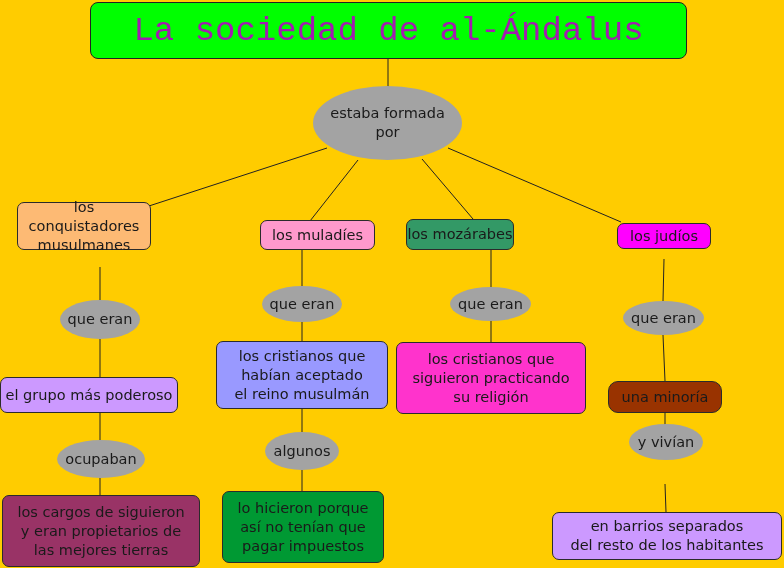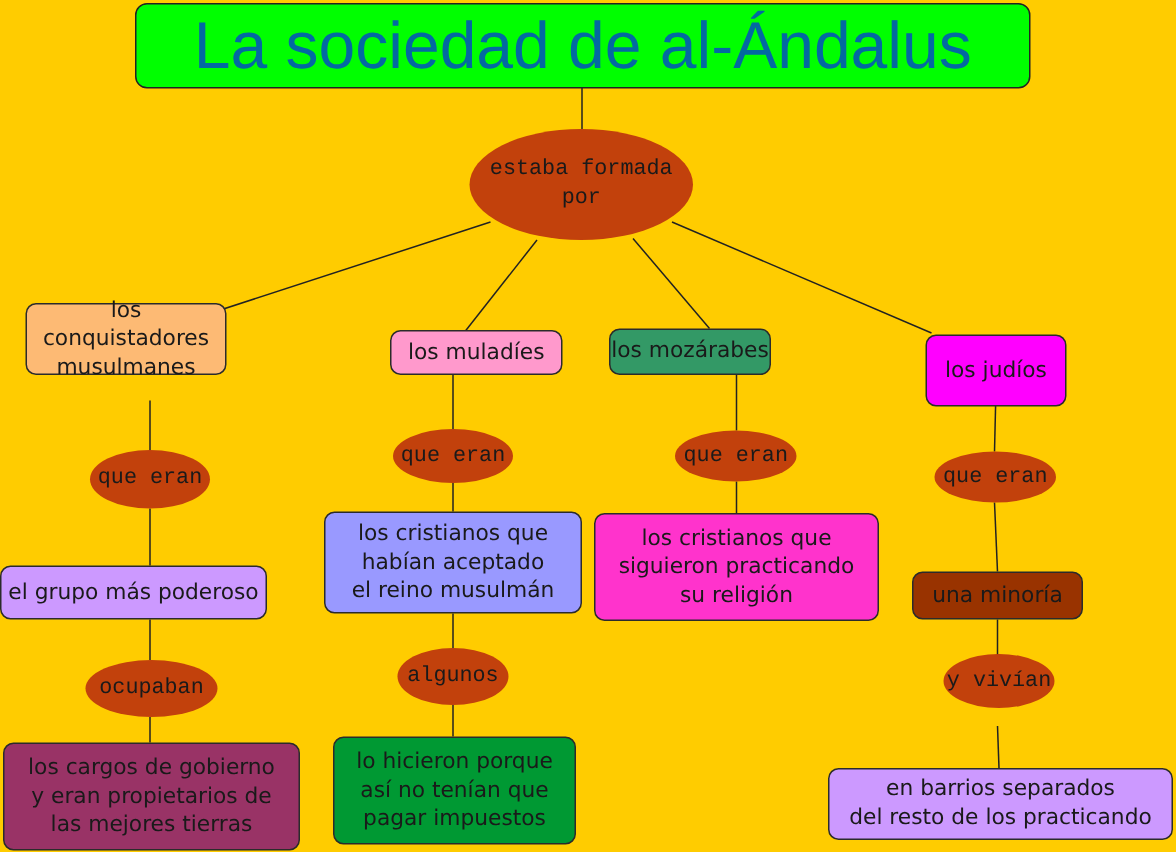--- a/index.html
+++ b/index.html
@@ -9,24 +9,24 @@
     font-family: "DejaVu Sans", "Liberation Sans", sans-serif;
   }
   svg.links { position: absolute; left: 0; top: 0; width: 784px; height: 568px; }
   .node {
     position: absolute; box-sizing: border-box;
     display: flex; align-items: center; justify-content: center;
     text-align: center; color: #1a1a1a; font-size: 14.5px; line-height: 19px;
     white-space: pre-line;
   }
   .box { border: 1px solid #2b2b2b; border-radius: 7px; }
-  .oval { border-radius: 50%; background: #c2410c; font-family: Liberation Mono, monospace; }
+  .oval { border-radius: 50%; background: #a3a3a3; }
   .title {
-    font-family: Liberation Sans, sans-serif;
-    font-size: 44px; line-height: 50px; color: #0369a1;
+    font-family: Liberation Mono, monospace;
+    font-size: 34px; line-height: 50px; color: #a21caf;
     background: #00ff00; border: 1px solid #222; border-radius: 8px;
   }
 </style>
 </head>
 <body>
 
 <svg class="links">
   <g stroke="#222" stroke-width="1" fill="none">
     <line x1="388" y1="58" x2="388" y2="88"></line>
     <line x1="327" y1="148" x2="109" y2="219"></line>
@@ -53,38 +53,38 @@
 <div class="node title" style="left:90px;top:2px;width:597px;height:57px;">La sociedad de al-Ándalus</div>
 
 <div class="node oval" style="left:313px;top:86px;width:149px;height:74px;">estaba formada
 por</div>
 
 <div class="node box" style="left:17px;top:202px;width:134px;height:48px;background:#fdba74;">los conquistadores
 musulmanes</div>
 <div class="node oval" style="left:60px;top:300px;width:80px;height:39px;">que eran</div>
 <div class="node box" style="left:0px;top:377px;width:178px;height:36px;background:#cc99ff;">el grupo más poderoso</div>
 <div class="node oval" style="left:57px;top:440px;width:88px;height:38px;">ocupaban</div>
-<div class="node box" style="left:2px;top:495px;width:198px;height:72px;background:#993366;">los cargos de gobierno
+<div class="node box" style="left:2px;top:495px;width:198px;height:72px;background:#993366;">los cargos de siguieron
 y eran propietarios de
 las mejores tierras</div>
 
 <div class="node box" style="left:244px;top:220px;width:115px;height:30px;background:#ff99cc;margin-left:16px;">los muladíes</div>
 <div class="node oval" style="left:262px;top:286px;width:80px;height:36px;">que eran</div>
 <div class="node box" style="left:216px;top:341px;width:172px;height:68px;background:#9999ff;">los cristianos que
 habían aceptado
 el reino  musulmán</div>
 <div class="node oval" style="left:265px;top:432px;width:74px;height:38px;">algunos</div>
 <div class="node box" style="left:222px;top:491px;width:162px;height:72px;background:#009933;">lo hicieron porque
 así no tenían que
 pagar impuestos</div>
 
 <div class="node box" style="left:406px;top:219px;width:108px;height:31px;background:#339966;">los mozárabes</div>
 <div class="node oval" style="left:450px;top:287px;width:81px;height:34px;">que eran</div>
 <div class="node box" style="left:396px;top:342px;width:190px;height:72px;background:#ff33cc;">los cristianos que
 siguieron practicando
 su religión</div>
 
-<div class="node box" style="left:617px;top:223px;width:94px;height:48px;background:#ff00ff;">los judíos</div>
+<div class="node box" style="left:617px;top:223px;width:94px;height:26px;background:#ff00ff;">los judíos</div>
 <div class="node oval" style="left:623px;top:301px;width:81px;height:34px;">que eran</div>
-<div class="node box" style="left:608px;top:381px;width:114px;height:32px;background:#993300;">una minoría</div>
-<div class="node oval" style="left:629px;top:436px;width:74px;height:36px;">y vivían</div>
+<div class="node box" style="left:608px;top:381px;width:114px;height:32px;background:#993300;border-radius:10px;">una minoría</div>
+<div class="node oval" style="left:629px;top:424px;width:74px;height:36px;">y vivían</div>
 <div class="node box" style="left:552px;top:512px;width:230px;height:48px;background:#cc99ff;">en barrios separados
-del resto de los practicando</div>
+del resto de los habitantes</div>
 
 </body></html>

